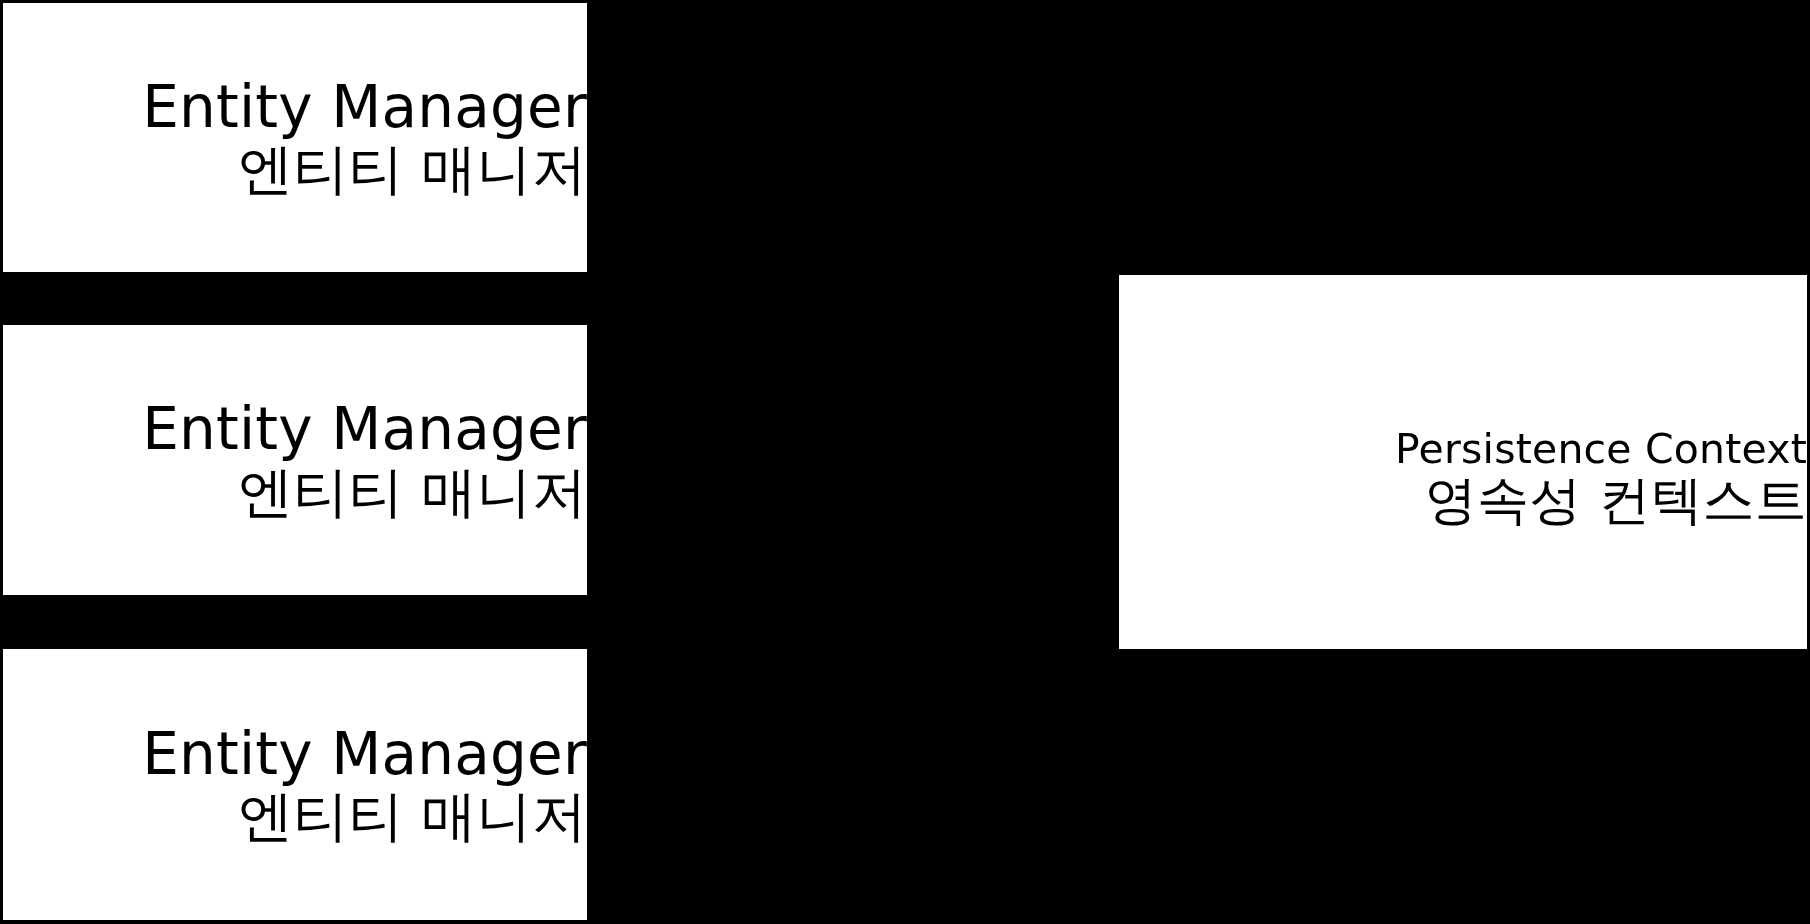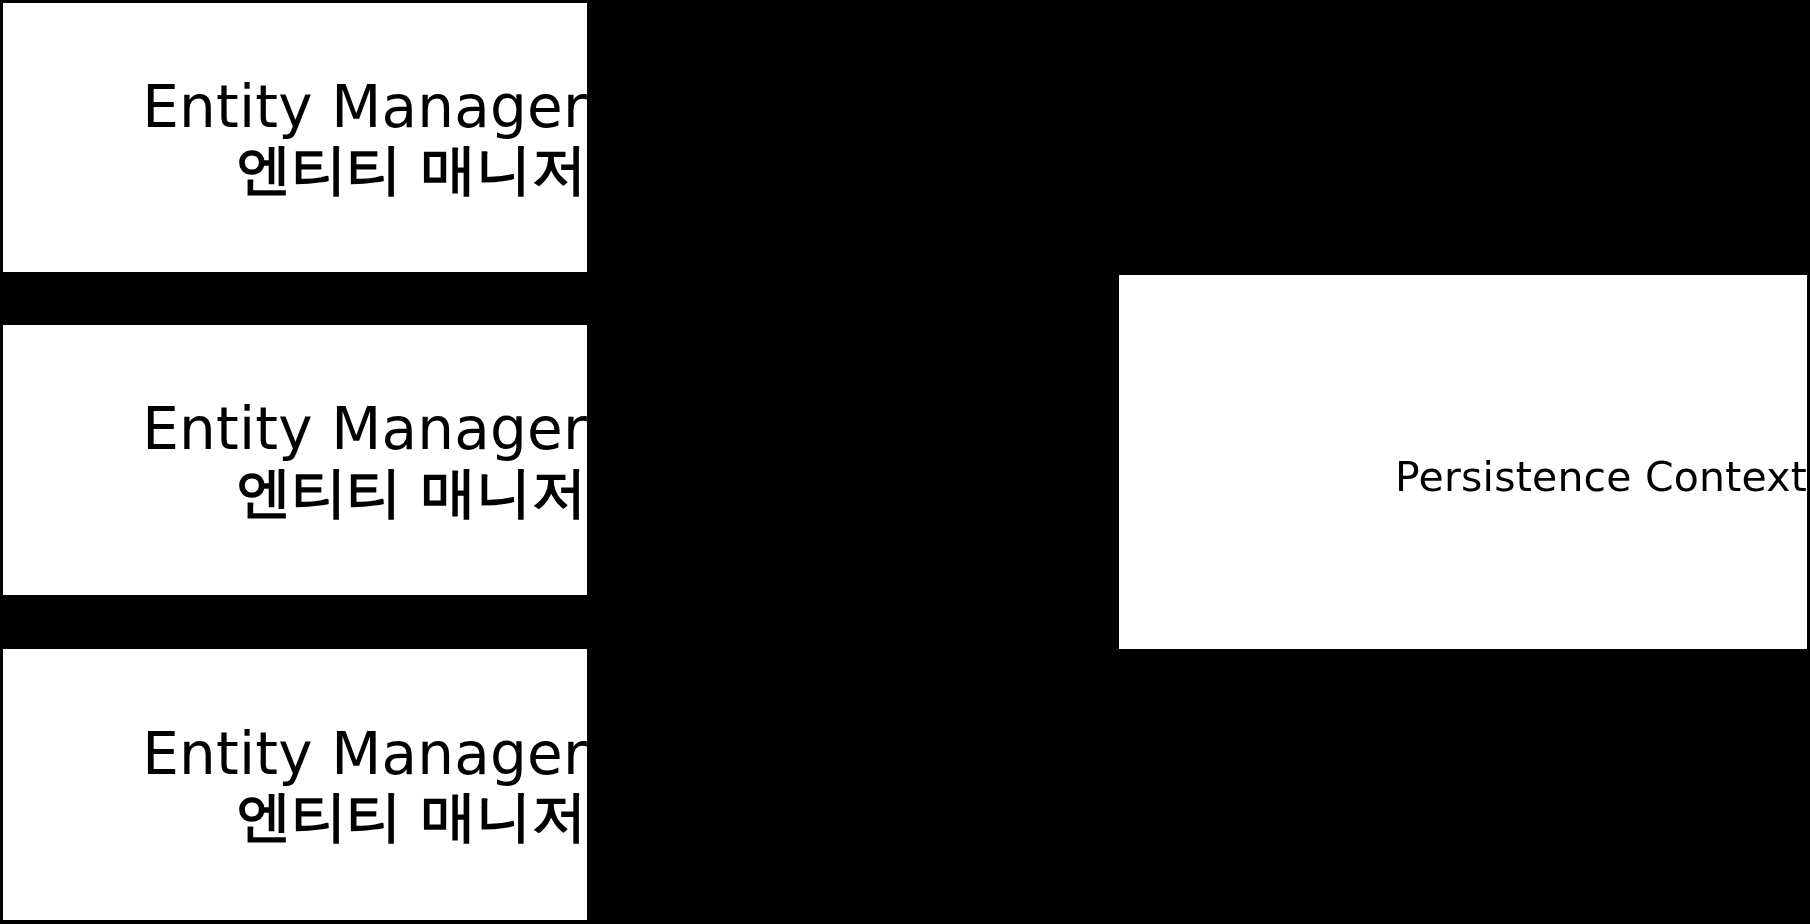--- a/index.html
+++ b/index.html
@@ -43,21 +43,21 @@
     display: block;
     font-size: 58px;
     font-weight: 400;
     letter-spacing: 0.2px;
     white-space: nowrap;
   }
 
   .node-line-secondary {
     display: block;
     font-size: 55px;
-    font-weight: 700;
+    font-weight: 400;
     letter-spacing: 0.2px;
     white-space: nowrap;
     margin-top: 2px;
   }
 
   
   #node-entity-manager-1 {
     left: 3px;
     top: 3px;
     width: 584px;
@@ -101,15 +101,16 @@
     <span class="node-line-secondary">엔티티 매니저</span>
   </div>
 
   <div class="node" id="node-entity-manager-3">
     <span class="node-line-primary">Entity Manager</span>
     <span class="node-line-secondary">엔티티 매니저</span>
   </div>
 
   <div class="node" id="node-persistence-context">
     <span class="node-line-primary">Persistence Context</span>
+    <span class="node-line-secondary">영속성 컨텍스트</span>
   </div>
 
 </div>
 
 </body></html>

